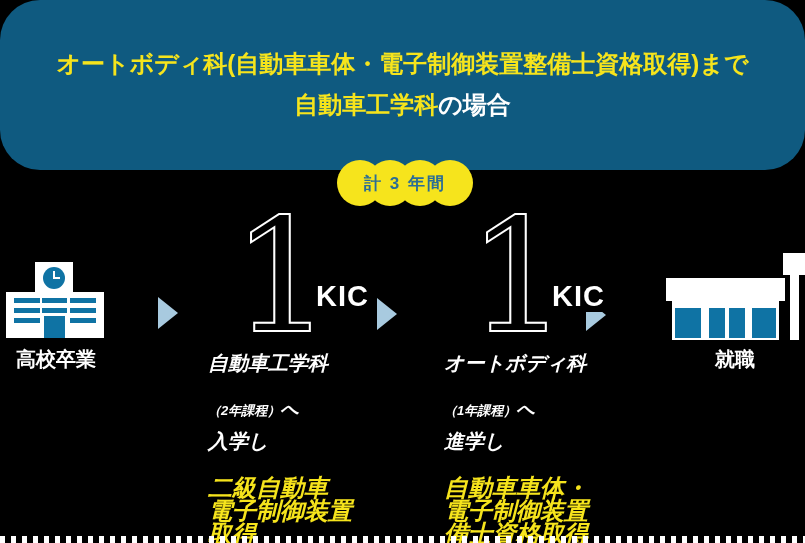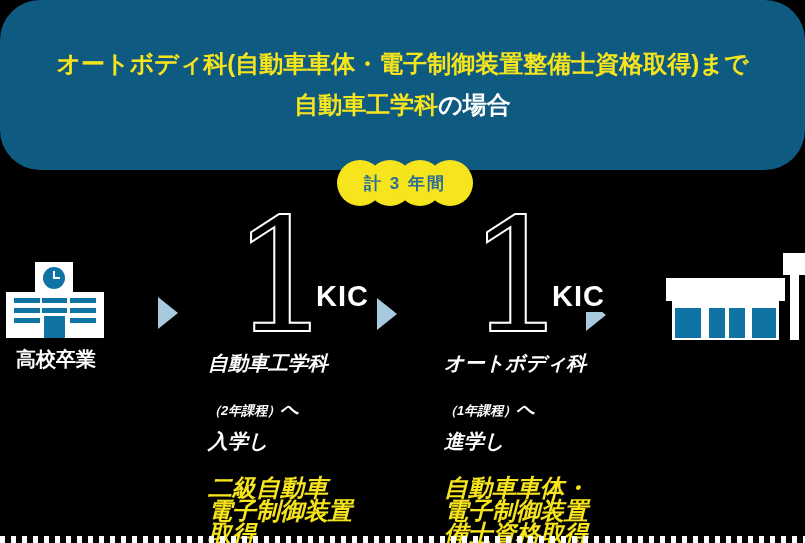--- a/index.html
+++ b/index.html
@@ -204,16 +204,17 @@
     <i class="part signband"></i>
     <i class="part lower">
       <i class="w" style="left:3px;  width:26px;"></i>
       <i class="w" style="left:37px; width:16px;"></i>
       <i class="w" style="left:57px; width:16px;"></i>
       <i class="w" style="left:80px; width:24px;"></i>
     </i>
     <i class="part board"></i>
     <i class="part pole"></i>
   </div>
+  <div class="endlabel finish">就職</div>
 
   <div class="dashes"></div>
 
 </div>
 
 </body></html>

